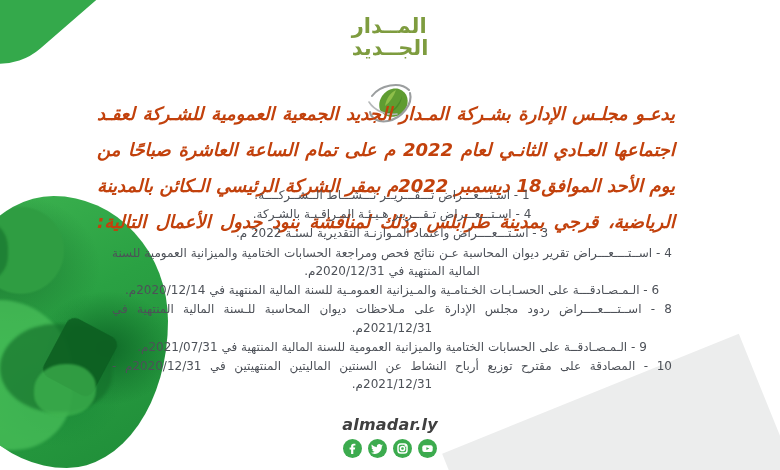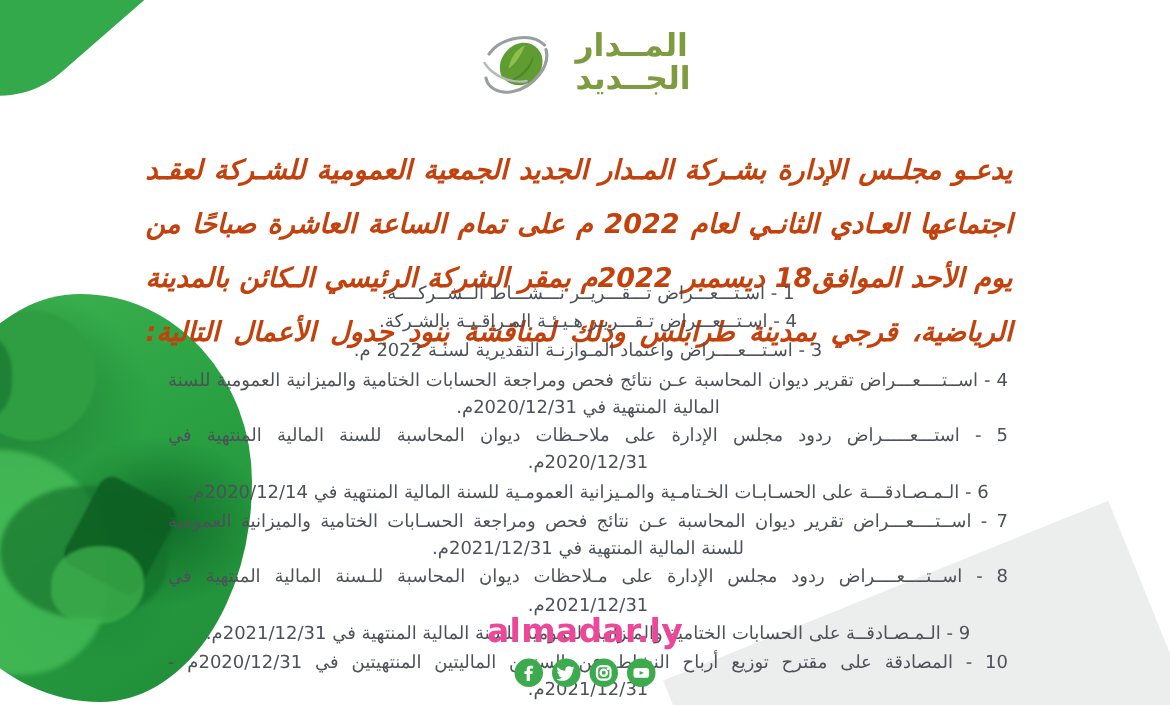--- a/index.html
+++ b/index.html
@@ -110,24 +110,25 @@
     filter: blur(1.1px);
     opacity: .72;
   }
 
   
   .logo-block {
     position: absolute;
     left: 0; right: 0;
     top: 16px;
     display: flex;
-    justify-content: center;
+    justify-content: flex-start;
     align-items: center;
     gap: 16px;
     direction: rtl;
+    flex-direction: column;
   }
   .logo-words {
     display: flex;
     flex-direction: column;
     align-items: flex-end;
     line-height: 1.04;
   }
   .logo-line {
     color: #7e9c3f;
     font-size: 21px;
@@ -185,25 +186,26 @@
   .footer-block {
     position: absolute;
     left: 0; right: 0;
     bottom: 12px;
     display: flex;
     flex-direction: column;
     align-items: center;
     gap: 5px;
   }
   .site-name {
-    color: #ec4899;
-    font-size: 22px;
+    color: #404040;
+    font-size: 16px;
     font-weight: bold;
     letter-spacing: .2px;
     direction: ltr;
+    font-style: italic;
   }
   .social-row {
     display: flex;
     gap: 6px;
     direction: ltr;
   }
   .social-icon {
     width: 19px;
     height: 19px;
     border-radius: 50%;
@@ -248,25 +250,23 @@
     </svg>
   </div>
 
   <div class="invite-paragraph">يدعـو مجلـس الإدارة بشـركة المـدار الجديد الجمعية العمومية للشـركة لعقـد اجتماعها العـادي الثانـي لعام 2022 م على تمام الساعة العاشرة صباحًا من يوم الأحد الموافق18 ديسمبر 2022م بمقر الشركة الرئيسي الـكائن بالمدينة الرياضية، قرجي بمدينة طرابلس وذلك لمناقشة بنود جدول الأعمال التالية:</div>
 
   <ul class="agenda-list">
     <li class="agenda-item spaced">1 - اسـتـــعـــراض تـــقـــريــر نـــشـــاط الــشــركــــة.</li>
     <li class="agenda-item spaced">4 - اسـتـــعـــراض تـقـــريـر هـيـئـة المـراقـبـة بالشـركة.</li>
     <li class="agenda-item spaced">3 - اسـتـــعــــراض واعتماد المـوازنـة التقديرية لسنـة 2022 م.</li>
     <li class="agenda-item">4 - اســتــــعـــراض تقرير ديوان المحاسبة عـن نتائج فحص ومراجعة الحسابات الختامية والميزانية العمومية للسنة المالية المنتهية في 2020/12/31م.</li>
-    <li class="agenda-item">5 - استـــعـــــراض ردود مجلس الإدارة على ملاحـظات ديوان المحاسبة للسنة المالية المنتهية في 2020/12/31م.</li>
     <li class="agenda-item">6 - الـمـصـادقـــة على الحسـابـات الخـتامـية والمـيزانية العمومـية للسنة المالية المنتهية في 2020/12/14م.</li>
-    <li class="agenda-item">7 - اســتــــعـــراض تقرير ديوان المحاسبة عـن نتائج فحص ومراجعة الحسـابات الختامية والميزانية العمومية للسنة المالية المنتهية في 2021/12/31م.</li>
     <li class="agenda-item">8 - اســتــــعــــراض ردود مجلس الإدارة على مـلاحظات ديوان المحاسبة للـسنة المالية المنتهية في 2021/12/31م.</li>
-    <li class="agenda-item">9 - الـمـصـادقــة على الحسابات الختامية والميزانية العمومية للسنة المالية المنتهية في 2021/12/31م.</li>
+    <li class="agenda-item">9 - الـمـصـادقــة على الحسابات الختامية والميزانية العمومية للسنة المالية المنتهية في 2021/07/31م.</li>
     <li class="agenda-item">10 - المصادقة على مقترح توزيع أرباح النشاط عن السنتين الماليتين المنتهيتين في 2020/12/31م - 2021/12/31م.</li>
   </ul>
 
   <div class="footer-block">
     <div class="site-name">almadar.ly</div>
     <div class="social-row">
       <span class="social-icon">
         <svg width="19" height="19" viewBox="0 0 19 19">
           <path d="M10.9 6.6h1.5V4.8h-1.8c-1.6 0-2.5 1-2.5 2.5v1.2H6.6v1.9h1.5v4.6h2.2v-4.6h1.6l.3-1.9h-1.9V7.6c0-.7.2-1 .6-1z" fill="#fff"></path>
         </svg>

